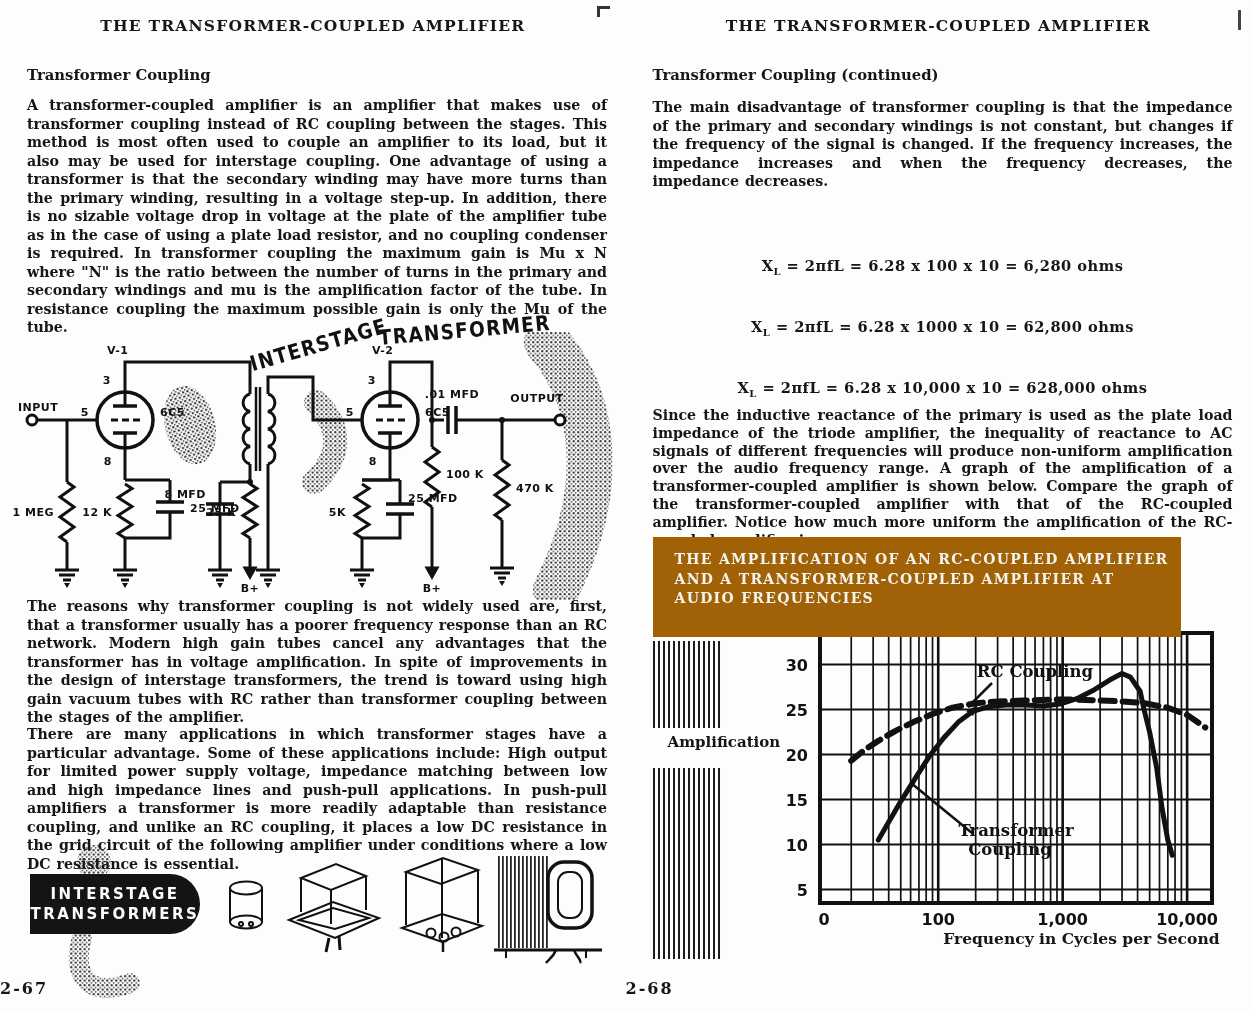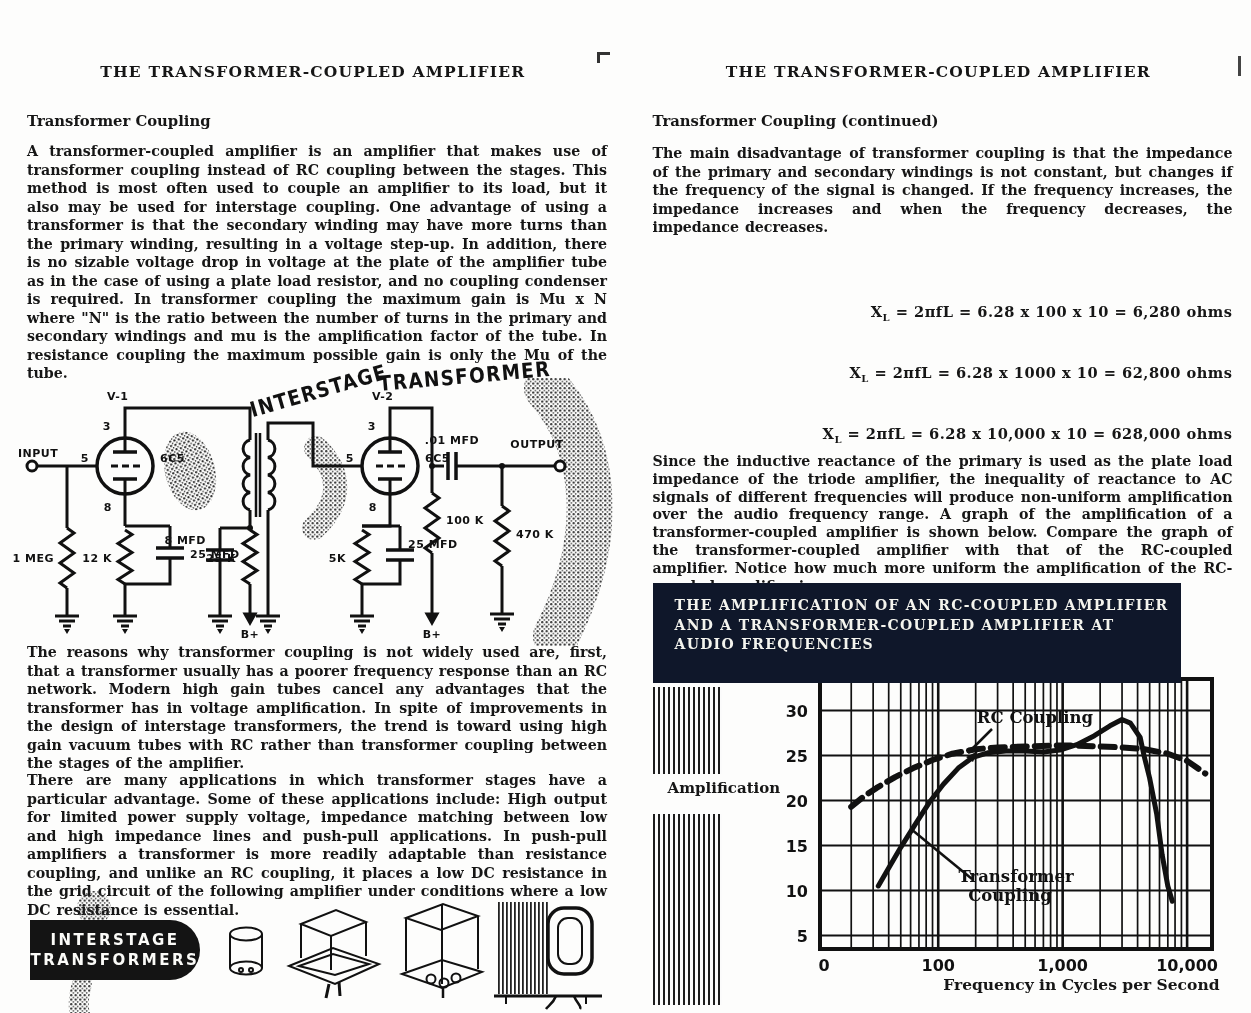--- a/index.html
+++ b/index.html
@@ -1,47 +1,47 @@
 <!DOCTYPE html>
 <html><head>
 <meta charset="utf-8">
 <style>
   html,body{margin:0;padding:0;background:#ffffff;}
   body{width:1251px;height:1013px;overflow:hidden;position:relative;
        font-family:"DejaVu Serif",serif;color:#161616;}
   .sheet{display:flex;width:1251px;height:1013px;background:#fdfdfc;}
-  .page{position:relative;width:626px;height:897px;margin-top:46px;}
+  .page{position:relative;width:626px;height:897px;}
   .page-header{position:absolute;top:16px;left:0;width:100%;text-align:center;
        font:bold 15.5px "DejaVu Serif",serif;letter-spacing:1.2px;}
   .section-heading{position:absolute;left:27px;top:66px;font:bold 14.8px "DejaVu Serif",serif;}
   .para{position:absolute;left:27px;width:580px;font:bold 14.2px "DejaVu Serif",serif;
        line-height:18.5px;text-align:justify;word-spacing:1px;}
   .p-l1{top:96px}.p-l2{top:597px}.p-l3{top:725px}
   .p-r1{top:98px}.p-r2{top:190px}.p-r3{top:288px}.p-r4{top:350px}.p-r5{top:407px;line-height:17.8px}
-  .formula{position:absolute;left:27px;width:580px;text-align:right;
+  .formula{position:absolute;left:27px;width:580px;text-align:center;
        font:bold 14.6px "DejaVu Serif",serif;letter-spacing:0.5px;}
   .formula sub{font-size:10px;}
   .f1{top:257px}.f2{top:318px}.f3{top:379px}
   .pagenum{position:absolute;top:979px;left:0;width:100%;text-align:left;
        font:bold 16px "DejaVu Serif",serif;letter-spacing:2px;}
   
   .schematic{position:absolute;left:10px;top:332px;}
   .schematic text{font:bold 11px "DejaVu Sans",sans-serif;letter-spacing:0.5px;fill:#111;}
   .arc-word{position:absolute;font:bold 21px "DejaVu Sans",sans-serif;letter-spacing:1.5px;
        transform-origin:left bottom;color:#111;white-space:nowrap;}
   .arc-w1{left:254px;top:352px;transform:rotate(-16deg) scaleX(.88);}
   .arc-w2{left:380px;top:326px;transform:rotate(-5deg) scaleX(.88);}
   .banner{position:absolute;left:30px;top:874px;width:170px;height:60px;background:#141414;
        border-radius:0 58px 58px 0;color:#fbfbf8;text-align:center;
        font:bold 15px "DejaVu Sans",sans-serif;letter-spacing:2.5px;
        padding-top:10px;box-sizing:border-box;line-height:20px;z-index:3;}
   .decor{position:absolute;left:52px;top:840px;z-index:1;}
   .transformers-art{position:absolute;left:206px;top:850px;}
   
-  .title-box{position:absolute;left:27px;top:537px;width:528px;height:100px;background:#0f172a;
+  .title-box{position:absolute;left:27px;top:537px;width:528px;height:100px;background:#a16207;
        color:#f4f4ee;padding:13px 0 0 22px;box-sizing:border-box;
        font:bold 14px "DejaVu Serif",serif;letter-spacing:1.3px;line-height:19.5px;z-index:2;}
   .stripe{position:absolute;left:27px;width:69px;
        background:repeating-linear-gradient(90deg,#1c1c1c 0 2px,#fbfbfb 2px 5px);}
   .band1{top:641px;height:87px}
   .band2{top:768px;height:191px}
   .amp-label{position:absolute;left:42px;top:733px;width:130px;font:bold 15px "DejaVu Serif",serif;}
   .chart-svg{position:absolute;left:150px;top:627px;}
   .tick{font:bold 16px "DejaVu Sans",sans-serif;fill:#111;}
   .ann{font:bold 16.5px "DejaVu Serif",serif;fill:#111;}

